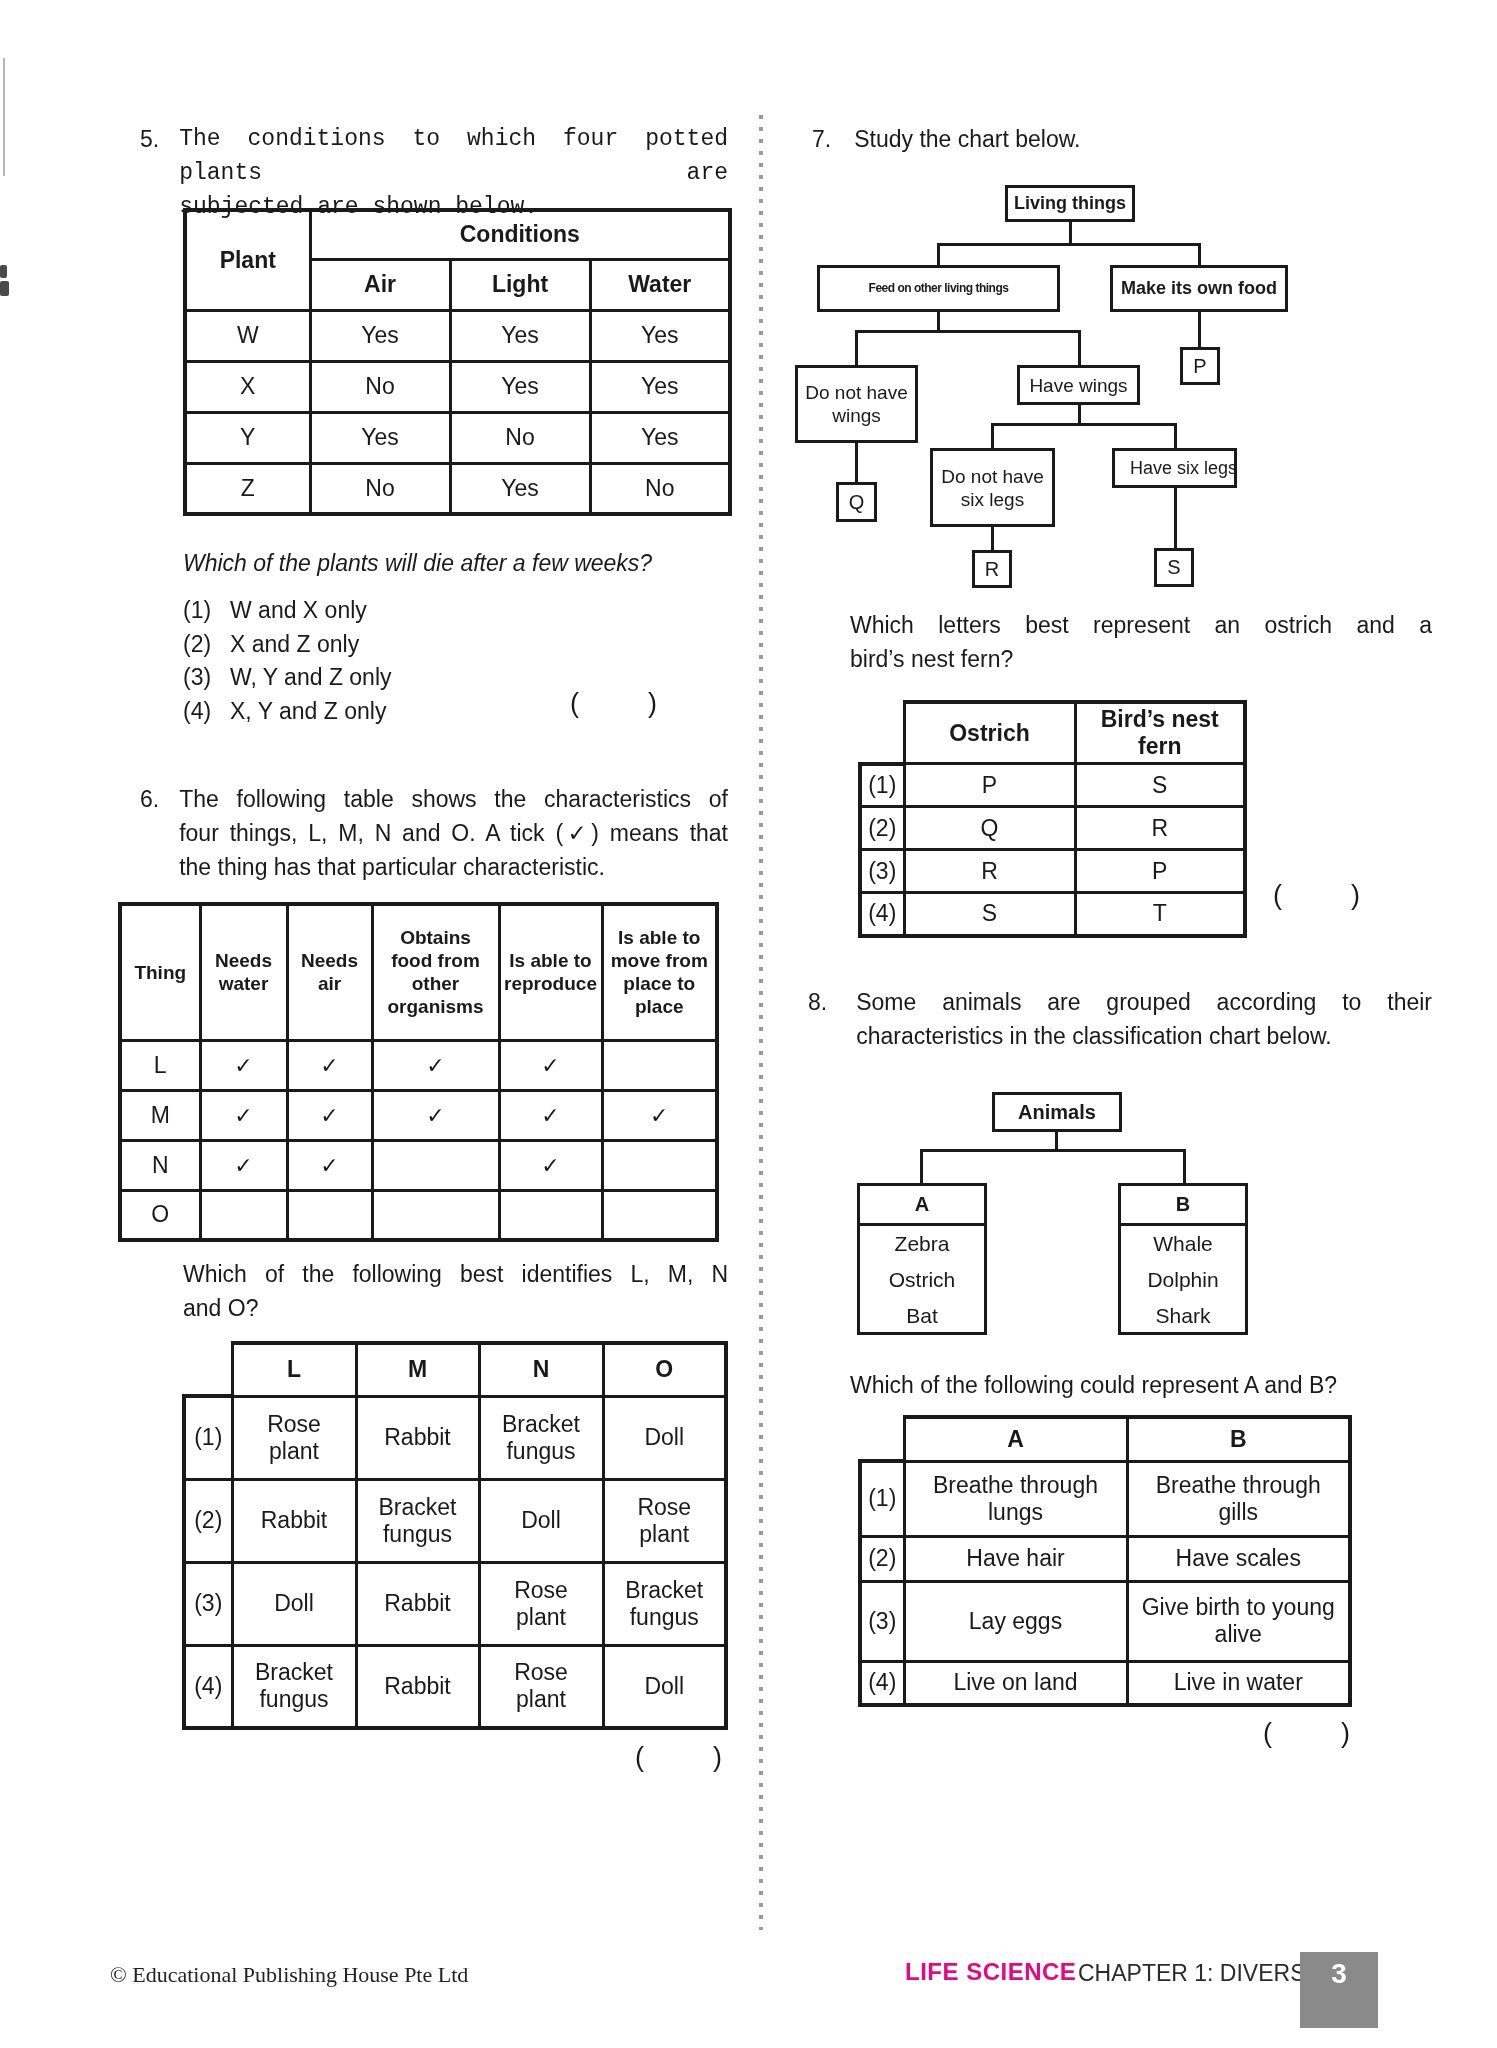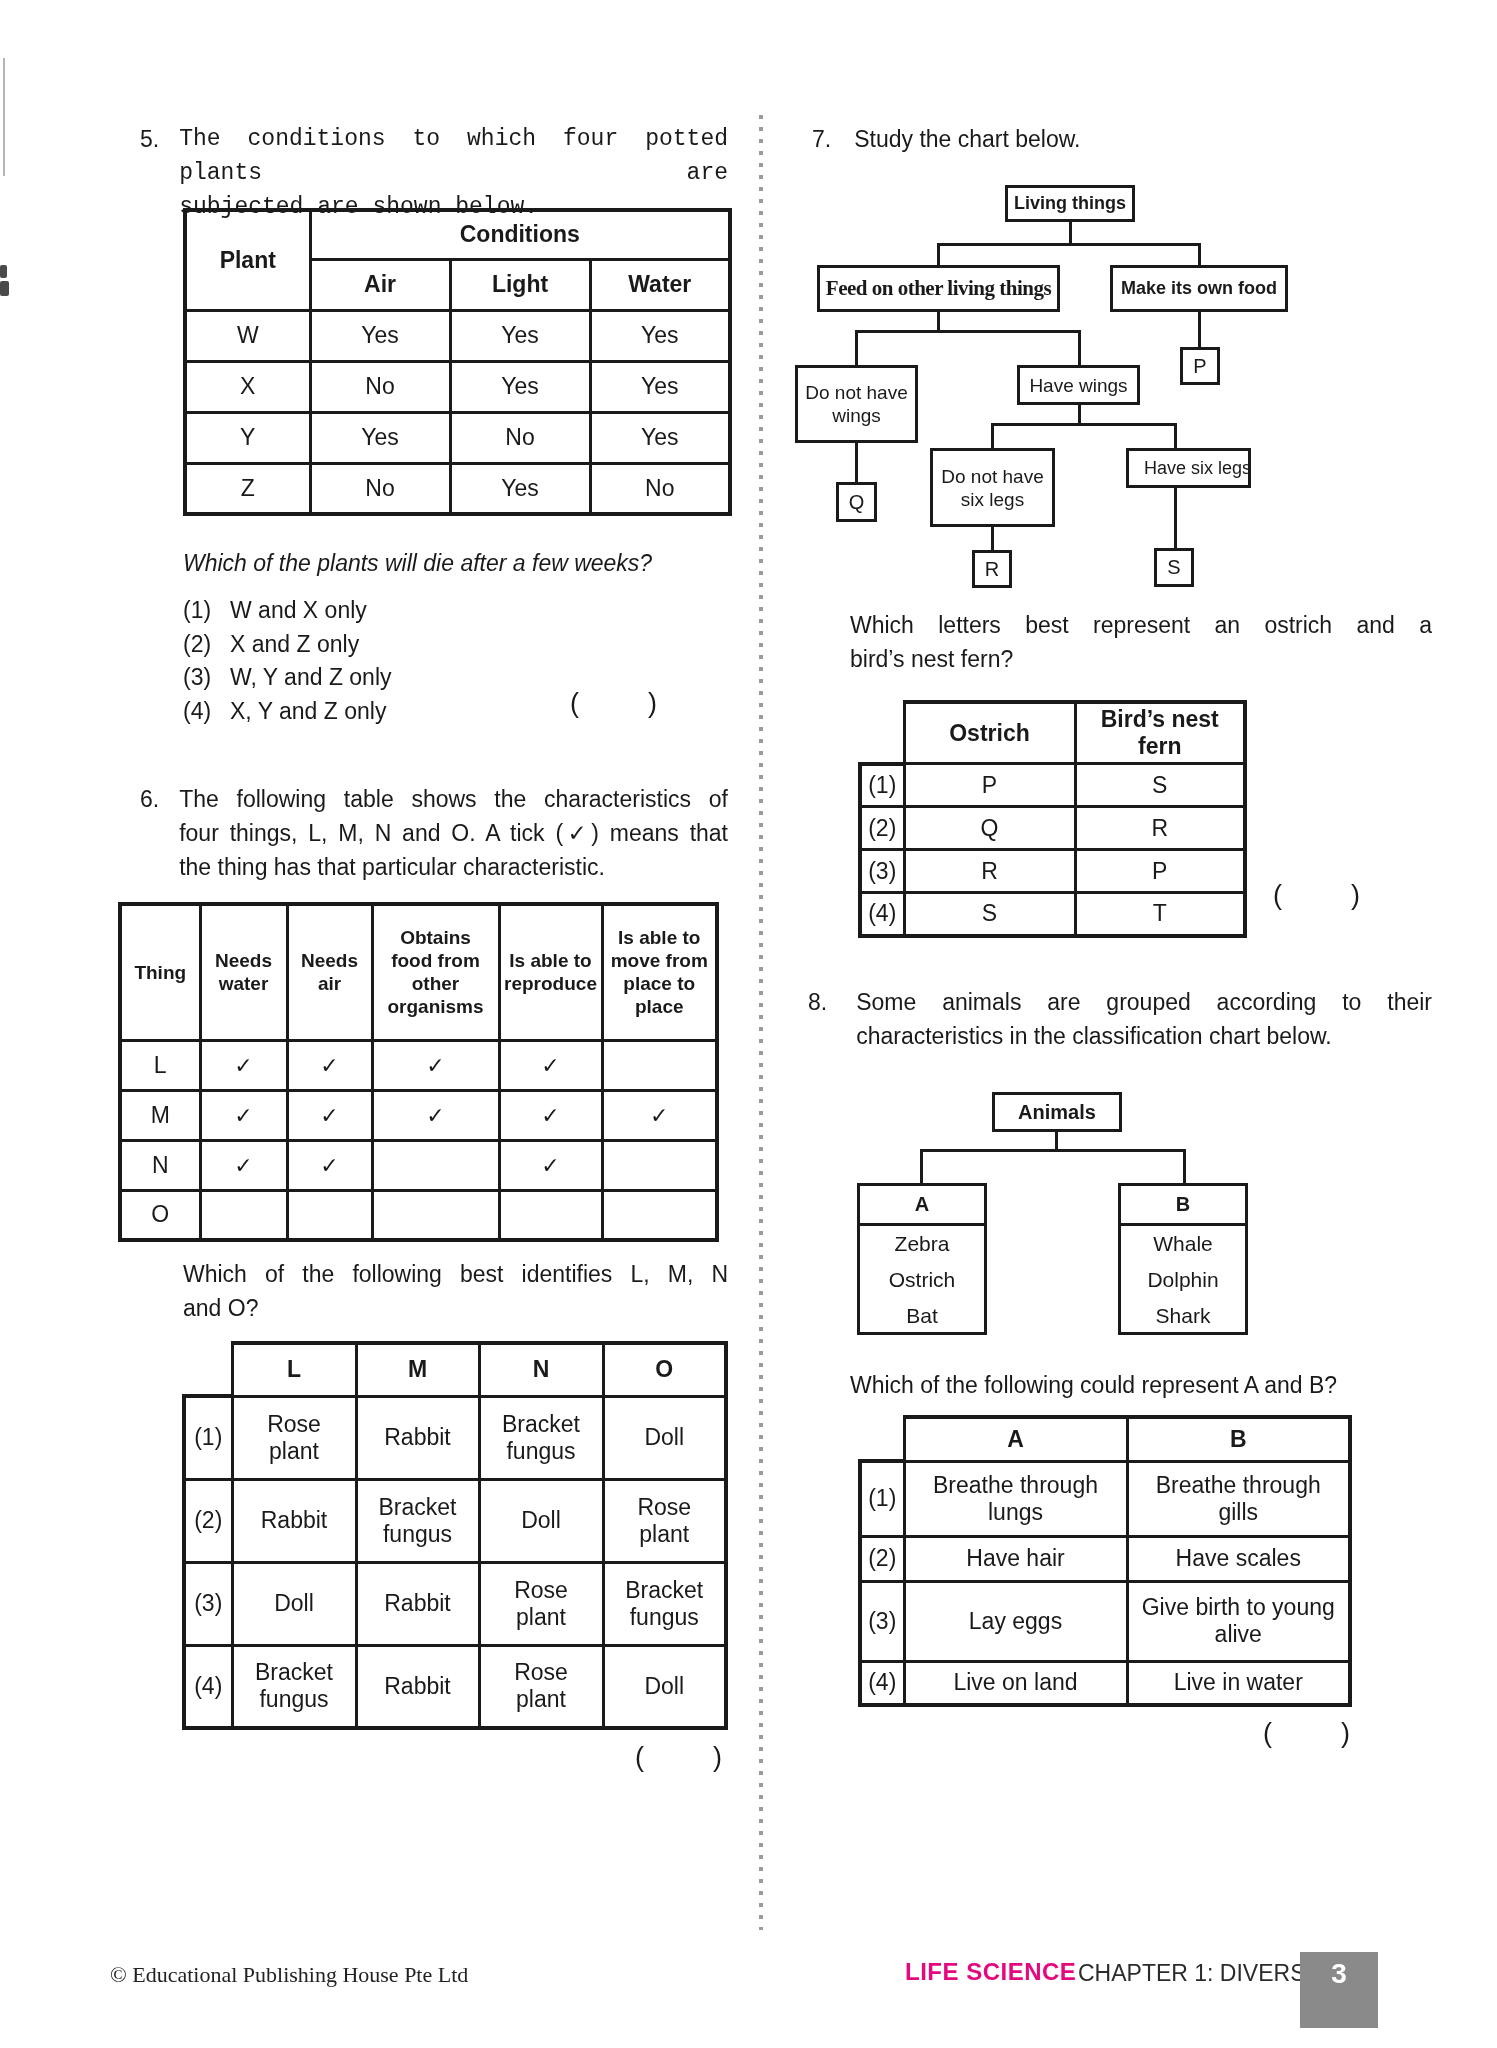--- a/index.html
+++ b/index.html
@@ -27,21 +27,21 @@
   .ol{border-left-width:4px !important;} .or{border-right-width:4px !important;}
   .t6 th{font-size:19px;line-height:23px;}
   .tick{font-size:22px;}
   
   .chart{position:absolute;}
   .cbox{position:absolute;border:3px solid #1a1a1a;background:#fff;display:flex;
         align-items:center;justify-content:center;text-align:center;
         font-size:19px;line-height:23px;white-space:pre-line;box-sizing:border-box;}
   .cbox.bold{font-weight:bold;}
   .cbox.nw{white-space:nowrap;}
-  .b-feed{font-size:21px;letter-spacing:-0.5px;font-family:Liberation Serif, serif;}
+  .b-feed{font-size:12px;letter-spacing:-0.5px;}
   .b-living{font-size:18px;}
   .b-make{font-size:18px;}
   .b-six{font-size:18px;}
   .letter{font-size:20px;}
   .ln{position:absolute;background:#1a1a1a;}
   .gbox{position:absolute;border:3px solid #1a1a1a;background:#fff;box-sizing:border-box;}
   .gbox .ghead{height:37px;border-bottom:3px solid #1a1a1a;display:flex;align-items:center;
         justify-content:center;font-weight:bold;font-size:20px;}
   .gbox .gitem{text-align:center;font-size:21px;line-height:36px;}
   
@@ -303,21 +303,21 @@
     <div class="cbox bold nw b-living" style="left:215px;top:2px;width:130px;height:37px;">Living things</div>
     <div class="cbox bold nw b-feed" style="left:27px;top:82px;width:243px;height:47px;">Feed on other living things</div>
     <div class="cbox bold nw b-make" style="left:320px;top:82px;width:178px;height:47px;">Make its own food</div>
     <div class="cbox letter" style="left:390px;top:164px;width:40px;height:38px;">P</div>
     <div class="cbox" style="left:5px;top:182px;width:123px;height:78px;">Do not have
 wings</div>
     <div class="cbox nw" style="left:227px;top:182px;width:123px;height:40px;">Have wings</div>
     <div class="cbox letter" style="left:46px;top:299px;width:41px;height:40px;">Q</div>
     <div class="cbox" style="left:140px;top:265px;width:125px;height:79px;">Do not have
 six legs</div>
-    <div class="cbox nw b-six" style="left:336px;top:265px;width:125px;height:40px;padding-left:18px;">Have six legs</div>
+    <div class="cbox nw b-six" style="left:322px;top:265px;width:125px;height:40px;padding-left:18px;">Have six legs</div>
     <div class="cbox letter" style="left:182px;top:367px;width:40px;height:38px;">R</div>
     <div class="cbox letter" style="left:364px;top:365px;width:40px;height:39px;">S</div>
   </div>
 
   <div class="question" style="left:850px;top:608px;width:582px;">
     <div class="jline">Which letters best represent an ostrich and a</div>
     <div class="lline">bird’s nest fern?</div>
   </div>
 
   <table class="t-opt" style="position:absolute;left:858px;top:700px;width:385px;">

